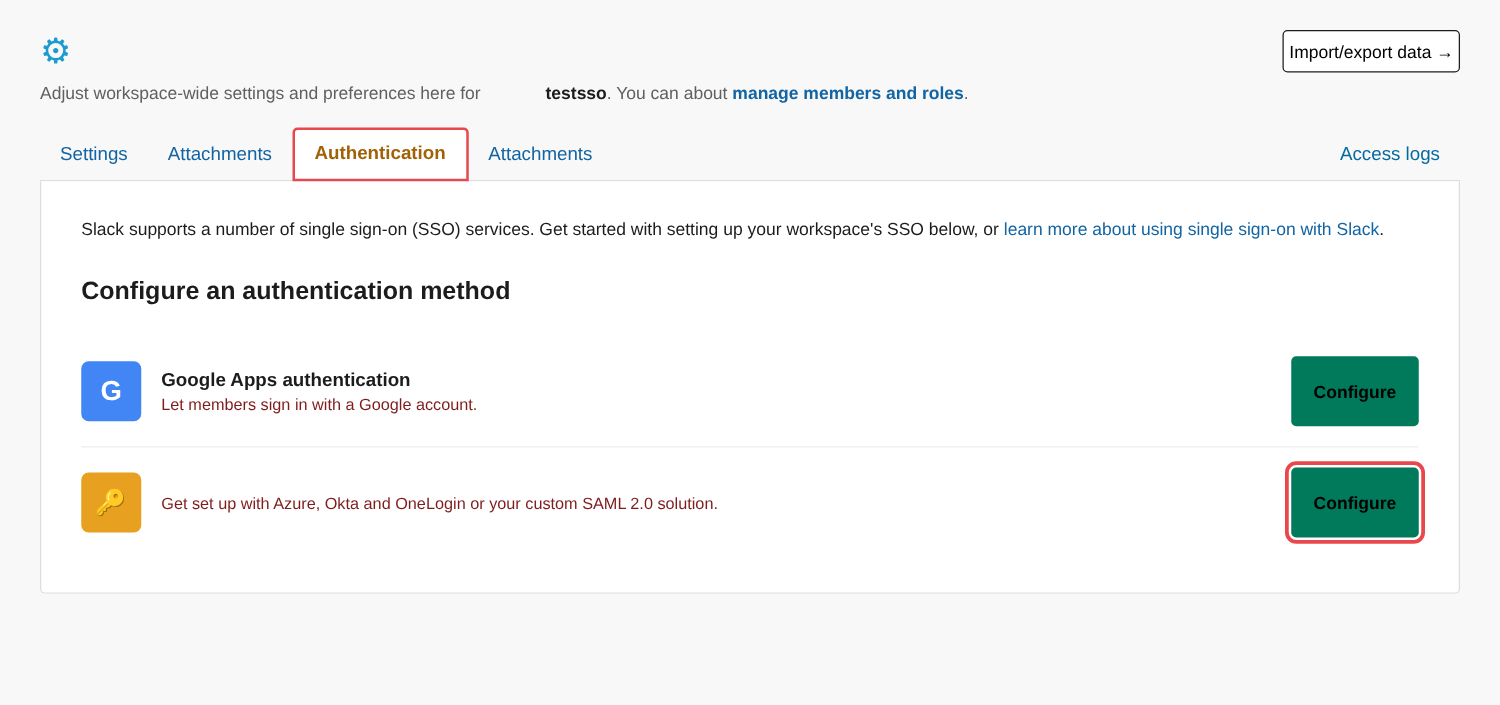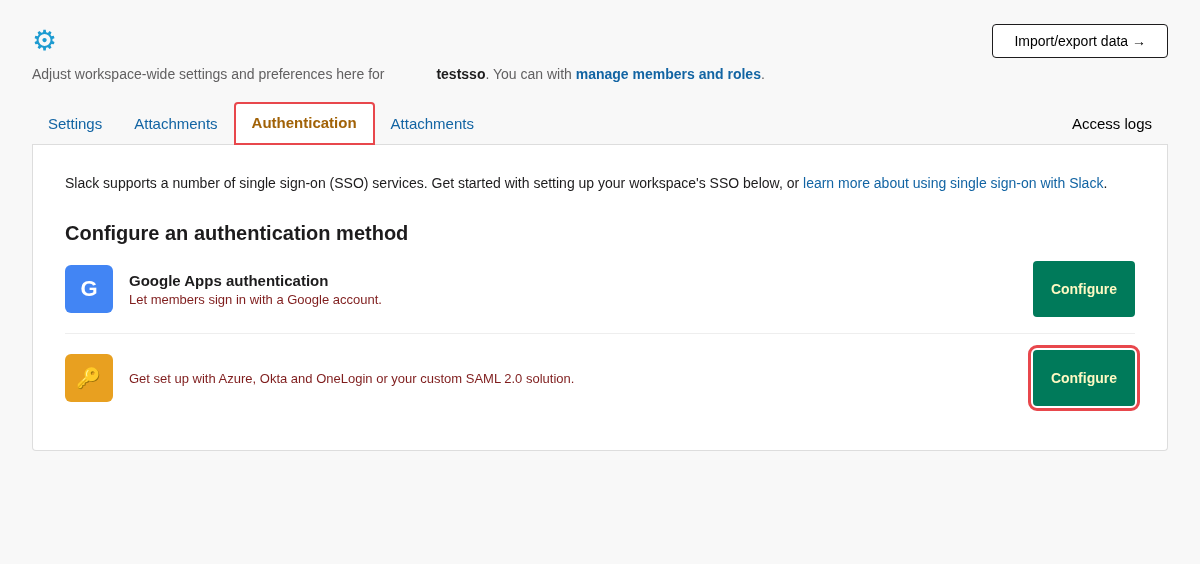--- a/index.html
+++ b/index.html
@@ -31,21 +31,21 @@
       font-size: 28px;
     }
     .page-title {
       font-size: 28px;
       font-weight: 700;
       color: #1d1c1d;
     }
     .import-export-btn {
       border: 1.5px solid #1d1c1d;
       background: #fff;
-      padding: 8px 21px;
+      padding: 8px 4px;
       border-radius: 4px;
       font-size: 14px;
       font-weight: 500;
       cursor: pointer;
       display: flex;
       align-items: center;
       gap: 6px;
       white-space: nowrap;
     }
     .subtitle {
@@ -88,21 +88,21 @@
       border: 2px solid #e8474c;
       border-radius: 4px 4px 0 0;
       background: #fff;
       padding-bottom: 12px;
       margin-bottom: -1px;
     }
     .tab-spacer {
       flex: 1;
     }
     .tab.access-logs {
-      color: #000000;
+      color: #0369a1;
       font-weight: 400;
     }
 
     .content-card {
       background: #fff;
       border: 1px solid #ddd;
       border-top: none;
       border-radius: 0 0 4px 4px;
       padding: 28px 32px;
     }
@@ -114,20 +114,21 @@
     }
     .sso-description a {
       color: #1264a3;
       text-decoration: none;
     }
 
     .section-title {
       font-size: 20px;
       font-weight: 700;
       color: #1d1c1d;
+      margin-bottom: 24px;
     }
 
     .auth-method {
       display: flex;
       align-items: center;
       gap: 16px;
       padding: 16px 0;
       border-top: 1px solid #eee;
     }
     .auth-method:first-of-type {
@@ -160,21 +161,21 @@
       font-weight: 700;
       color: #1d1c1d;
       margin-bottom: 3px;
     }
     .auth-desc {
       font-size: 13px;
       color: #7f1d1d;
     }
     .configure-btn {
       background: #007a5a;
-      color: #fef9c3;
+      color: #000000;
       border: none;
       border-radius: 4px;
       padding: 20px 18px;
       font-size: 14px;
       font-weight: 700;
       cursor: pointer;
       white-space: nowrap;
       flex-shrink: 0;
     }
     .configure-btn.highlighted {
@@ -191,21 +192,21 @@
 <div class="page-wrapper">
 
   <div class="header-row">
     <div class="title-area">
       <span class="gear-icon">⚙</span>
     </div>
     <button class="import-export-btn">Import/export data →</button>
   </div>
 
   <p class="subtitle">
-    <span>Adjust workspace-wide settings and preferences here for </span><strong>testsso</strong><span>. You can with </span><a href="#">manage members and roles</a><span>.</span>
+    <span>Adjust workspace-wide settings and preferences here for </span><strong>testsso</strong><span>. You can about </span><a href="#">manage members and roles</a><span>.</span>
   </p>
 
   <div class="tabs-row">
     <a class="tab" href="#">Settings</a>
     <a class="tab" href="#">Attachments</a>
     <a class="tab active" href="#">Authentication</a>
     <a class="tab" href="#">Attachments</a>
     <div class="tab-spacer"></div>
     <a class="tab access-logs" href="#">Access logs</a>
   </div>

